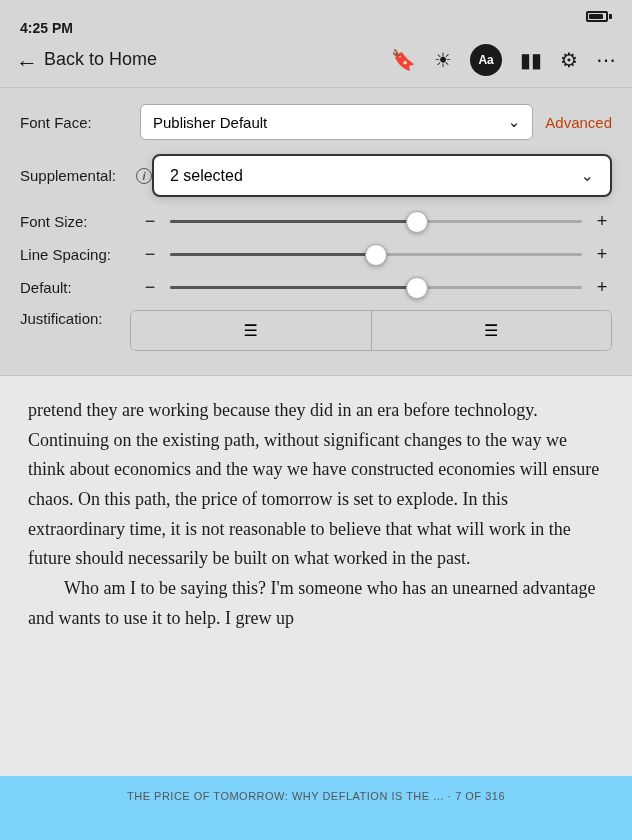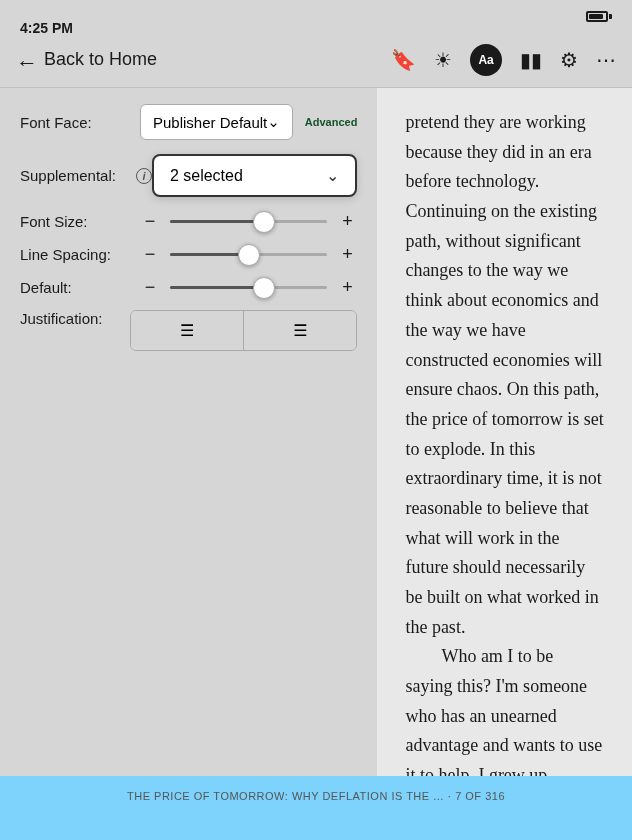--- a/index.html
+++ b/index.html
@@ -135,23 +135,23 @@
       justify-content: space-between;
       background: white;
       border: 1px solid #aaa;
       border-radius: 6px;
       padding: 8px 12px;
       font-size: 15px;
       cursor: pointer;
       margin-right: 12px;
     }
     .advanced-btn {
-      font-size: 11px;
-      color: #14532d;
-      font-weight: 700;
+      font-size: 15px;
+      color: #c2410c;
+      font-weight: 400;
       cursor: pointer;
     }
 
     
     .supplemental-row {
       display: flex;
       align-items: center;
       margin-bottom: 14px;
     }
     .supplemental-label {
@@ -309,21 +309,21 @@
       text-transform: uppercase;
     }
 
     .content-area {
       position: absolute;
       top: 88px;
       left: 0;
       right: 0;
       bottom: 0;
       display: flex;
-      flex-direction: row;
+      flex-direction: column;
     }
   </style>
 </head>
 <body>
 
 <div class="status-bar">
   <span class="status-time">4:25 PM</span>
   <div class="status-right">
     <div class="battery-icon">
       <div class="battery-body">

